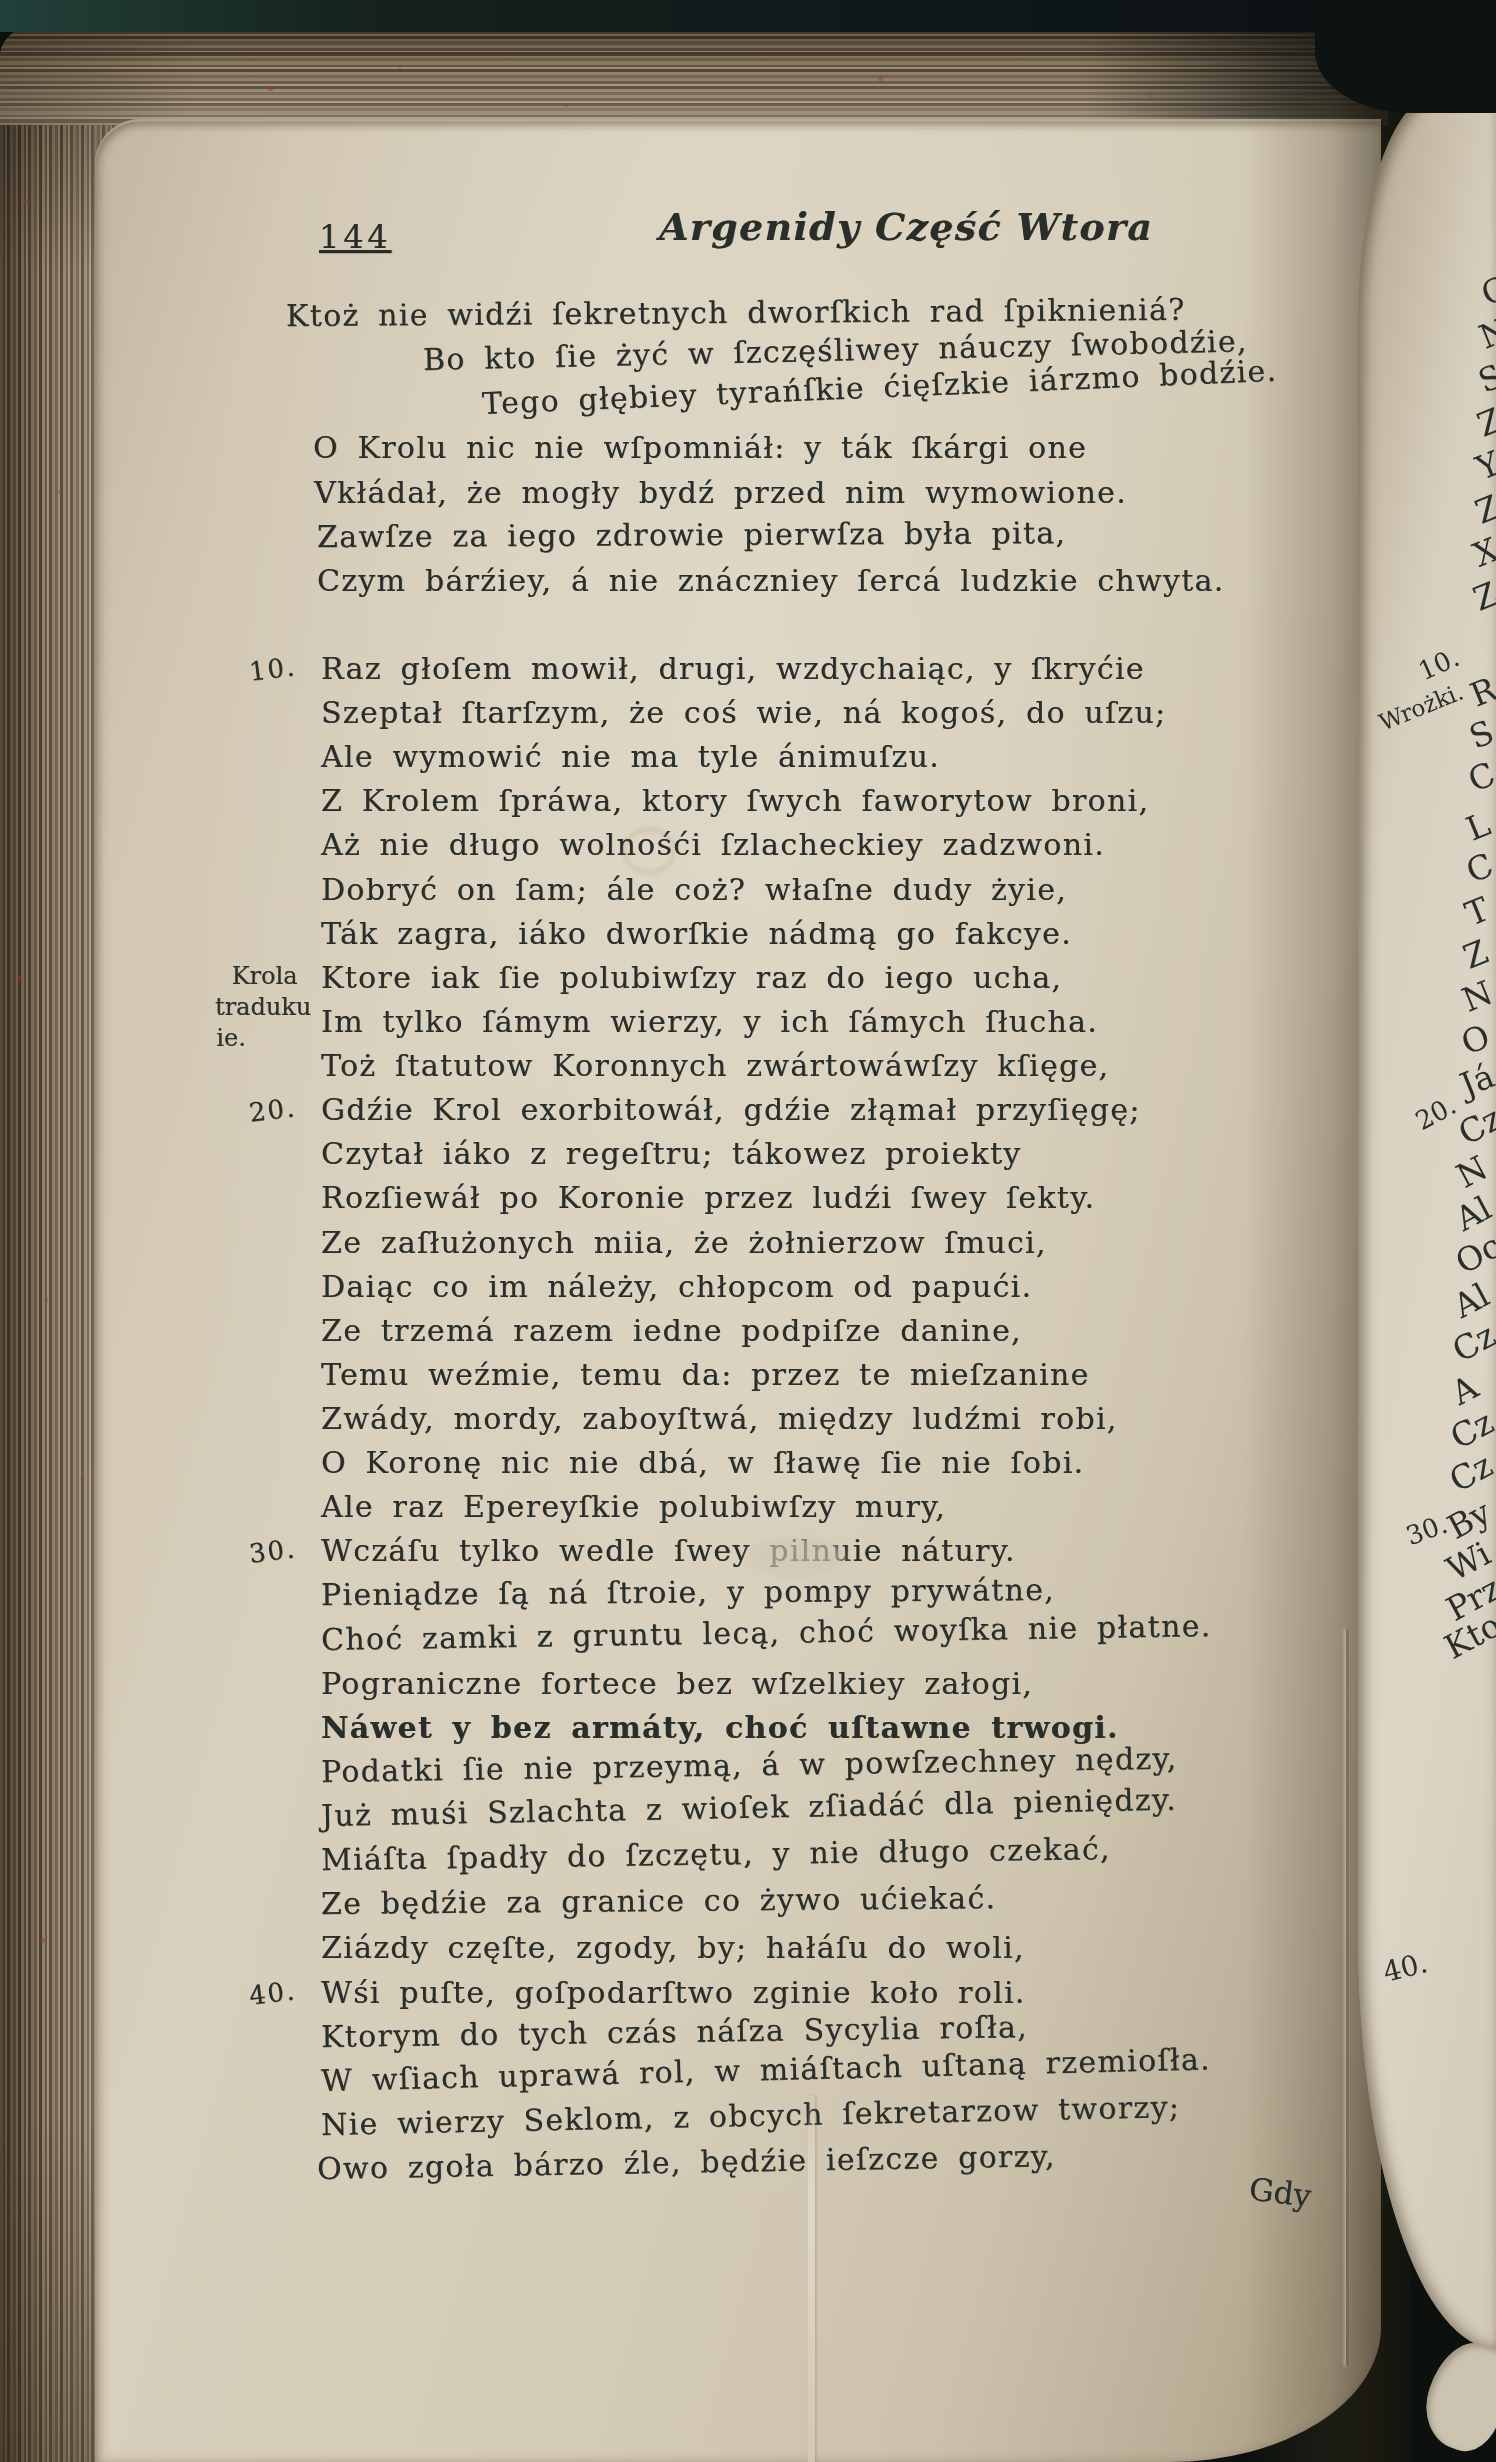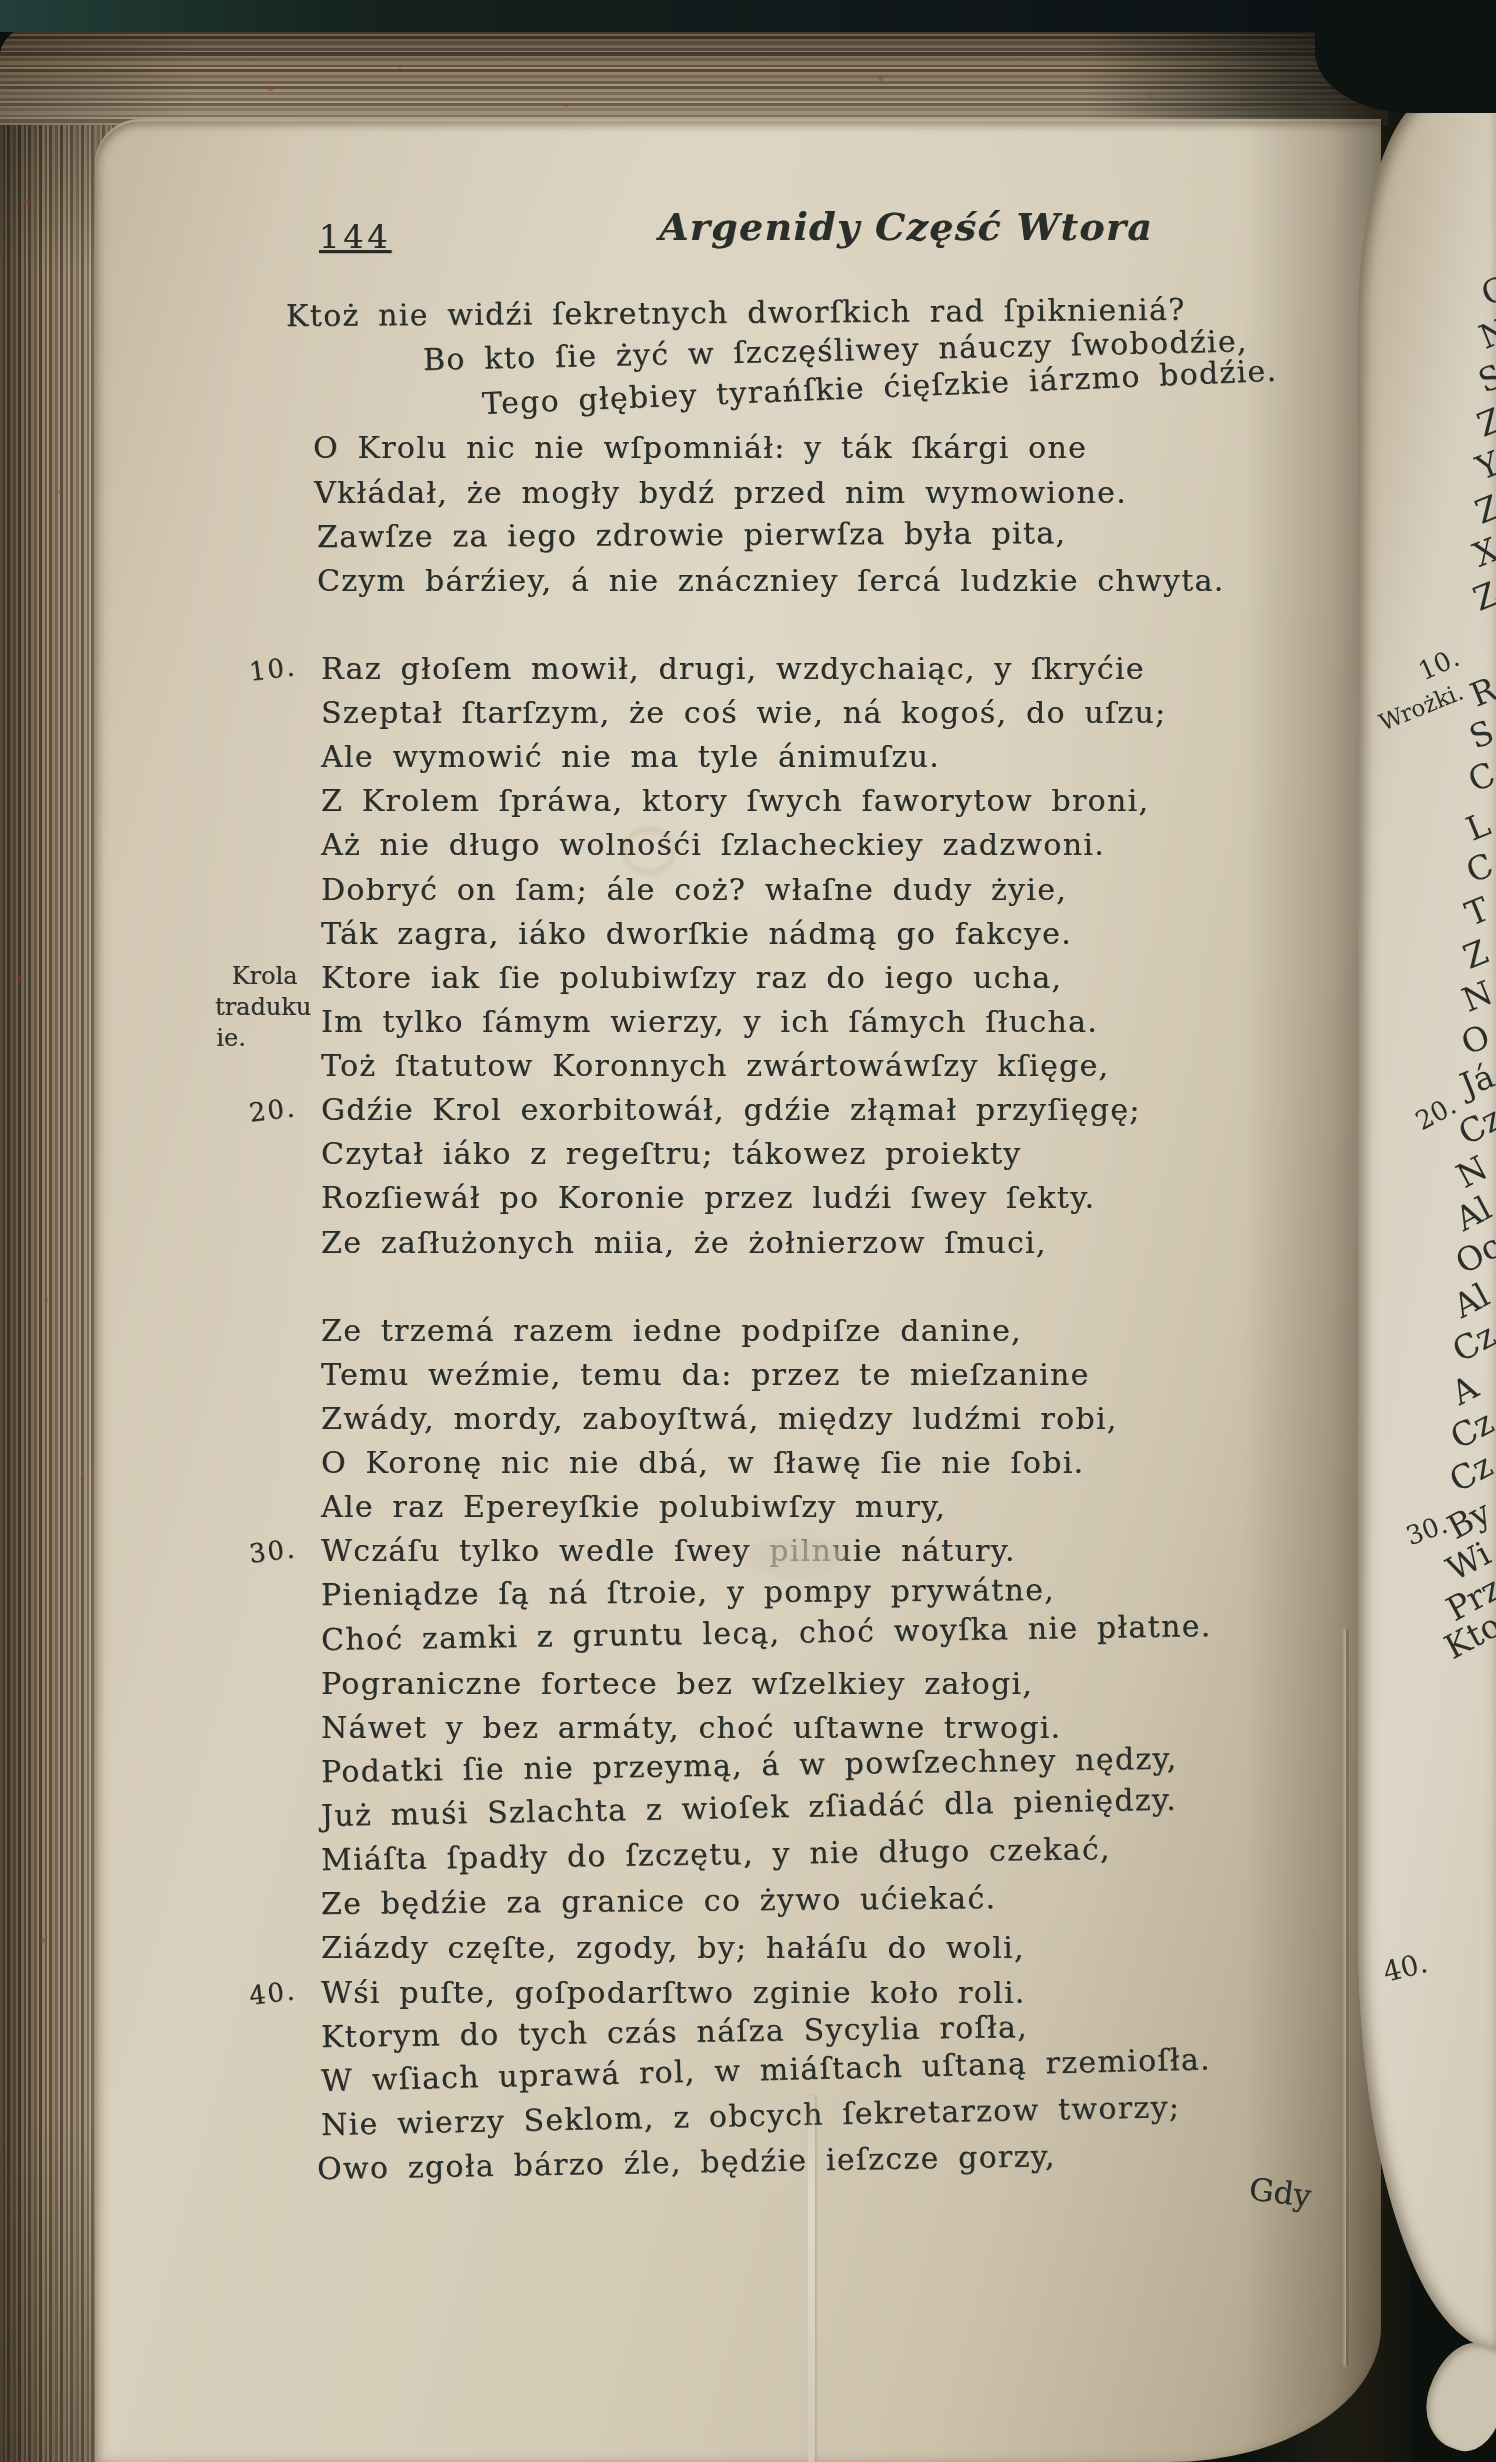--- a/index.html
+++ b/index.html
@@ -167,30 +167,31 @@
       <div class="poem-line ink" style="left: 321px; top: 827px; text-align: right;">Aż nie długo wolnośći ſzlacheckiey zadzwoni.</div>
       <div class="poem-line ink" style="left: 321px; top: 872px;">Dobryć on ſam; ále coż? właſne dudy żyie,</div>
       <div class="poem-line ink" style="left: 321px; top: 916px;">Ták zagra, iáko dworſkie nádmą go fakcye.</div>
       <div class="poem-line ink" style="left: 321px; top: 960px;">Ktore iak ſie polubiwſzy raz do iego ucha,</div>
       <div class="poem-line ink" style="left: 321px; top: 1004px;">Im tylko ſámym wierzy, y ich ſámych ſłucha.</div>
       <div class="poem-line ink" style="left: 321px; top: 1048px;">Toż ſtatutow Koronnych zwártowáwſzy kſięge,</div>
       <div class="poem-line ink" style="left: 321px; top: 1092px;"><span class="marker">20.</span>Gdźie Krol exorbitowáł, gdźie złąmał przyſięgę;</div>
       <div class="poem-line ink" style="left: 321px; top: 1136px;">Czytał iáko z regeſtru; tákowez proiekty</div>
       <div class="poem-line ink" style="left: 321px; top: 1180px;">Rozſiewáł po Koronie przez ludźi ſwey ſekty.</div>
       <div class="poem-line ink" style="left: 321px; top: 1225px;">Ze zaſłużonych miia, że żołnierzow ſmuci,</div>
+      <div class="poem-line ink" style="left: 321px; top: 1269px;">Daiąc co im náleży, chłopcom od papući.</div>
       <div class="poem-line ink" style="left: 321px; top: 1313px;">Ze trzemá razem iedne podpiſze danine,</div>
       <div class="poem-line ink" style="left: 321px; top: 1357px;">Temu weźmie, temu da: przez te mieſzanine</div>
       <div class="poem-line ink" style="left: 321px; top: 1401px;">Zwády, mordy, zaboyſtwá, między ludźmi robi,</div>
       <div class="poem-line ink" style="left: 321px; top: 1445px;">O Koronę nic nie dbá, w ſławę ſie nie ſobi.</div>
       <div class="poem-line ink" style="left: 321px; top: 1489px;">Ale raz Epereyſkie polubiwſzy mury,</div>
       <div class="poem-line ink" style="left: 321px; top: 1533px;"><span class="marker">30.</span>Wczáſu tylko wedle ſwey pilnuie nátury.</div>
       <div class="poem-line ink" style="left: 321px; top: 1577px; transform: rotate(-0.4deg);">Pieniądze ſą ná ſtroie, y pompy prywátne,</div>
       <div class="poem-line ink" style="left: 321px; top: 1622px; transform: rotate(-0.9deg);">Choć zamki z gruntu lecą, choć woyſka nie płatne.</div>
       <div class="poem-line ink" style="left: 321px; top: 1666px;">Pograniczne fortece bez wſzelkiey załogi,</div>
-      <div class="poem-line ink" style="left: 321px; top: 1710px;">Náwet y bez armáty, choć uſtawne trwogi.</div>
+      <div class="poem-line ink" style="left: 321px; top: 1710px; font-weight: bold;">Náwet y bez armáty, choć uſtawne trwogi.</div>
       <div class="poem-line ink" style="left: 321px; top: 1754px; transform: rotate(-0.9deg);">Podatki ſie nie przeymą, á w powſzechney nędzy,</div>
       <div class="poem-line ink" style="left: 321px; top: 1798px; transform: rotate(-1.1deg);">Już muśi Szlachta z wioſek zſiadáć dla pieniędzy.</div>
       <div class="poem-line ink" style="left: 321px; top: 1842px; transform: rotate(-0.8deg);">Miáſta ſpadły do ſzczętu, y nie długo czekać,</div>
       <div class="poem-line ink" style="left: 321px; top: 1886px; transform: rotate(-0.5deg);">Ze będźie za granice co żywo ućiekać.</div>
       <div class="poem-line ink" style="left: 321px; top: 1930px;">Ziázdy częſte, zgody, by; hałáſu do woli,</div>
       <div class="poem-line ink" style="left: 321px; top: 1975px;"><span class="marker">40.</span>Wśi puſte, goſpodarſtwo zginie koło roli.</div>
       <div class="poem-line ink" style="left: 321px; top: 2019px; transform: rotate(-0.8deg);">Ktorym do tych czás náſza Sycylia roſła,</div>
       <div class="poem-line ink" style="left: 321px; top: 2063px; transform: rotate(-1.4deg);">W wſiach uprawá rol, w miáſtach uſtaną rzemioſła.</div>
       <div class="poem-line ink" style="left: 321px; top: 2107px; transform: rotate(-1.2deg);">Nie wierzy Seklom, z obcych ſekretarzow tworzy;</div>
       <div class="poem-line ink" style="left: 317px; top: 2151px; transform: rotate(-1deg);">Owo zgoła bárzo źle, będźie ieſzcze gorzy,</div>

